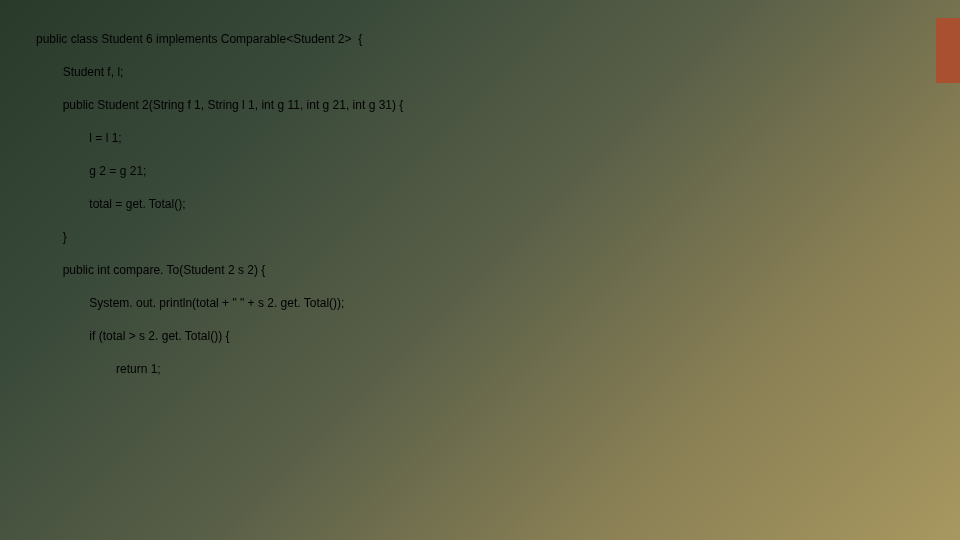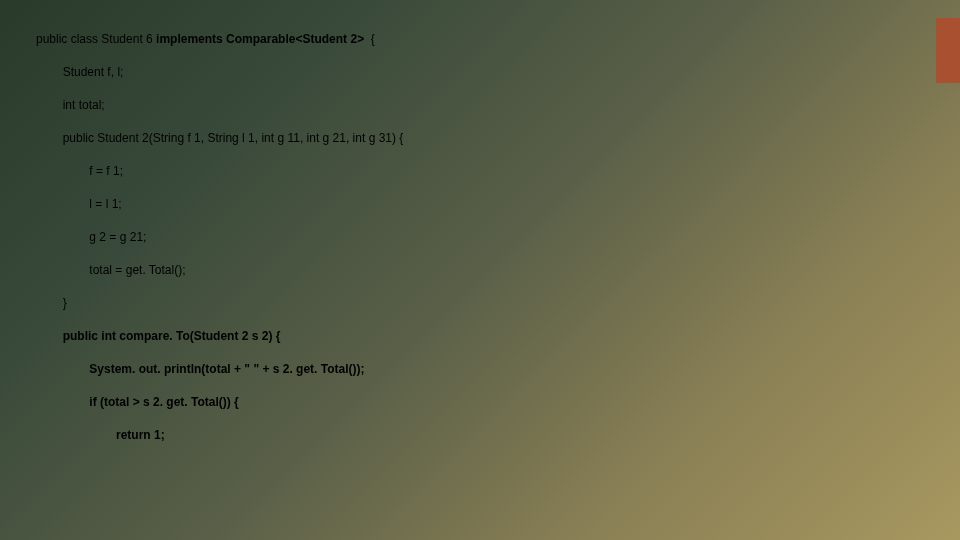--- a/index.html
+++ b/index.html
@@ -22,33 +22,31 @@
   .code-block {
     position: absolute;
     top: 14px;
     left: 36px;
     font-size: 12px;
     line-height: 16.5px;
     color: #000;
     white-space: pre;
     font-family: Arial, sans-serif;
   }
-  .bold { font-weight: bold; }
+  .bold { font-weight: normal; }
 </style>
 </head>
 <body>
 
 <div class="accent-bar"></div>
 
 <div class="code-block">
 <div><span>public class Student 6 </span><span class="bold">implements Comparable&lt;Student 2&gt; </span><span> {</span></div>
 <div>        <span>Student f, l;</span></div>
-<div>        <span>int total;</span></div>
 <div>        <span>public Student 2(String f 1, String l 1, int g 11, int g 21, int g 31) {</span></div>
-<div>                <span>f = f 1;</span></div>
 <div>                <span>l = l 1;</span></div>
 <div>                <span>g 2 = g 21;</span></div>
 <div>                <span>total = get. Total();</span></div>
 <div>        <span>}</span></div>
 <div>        <span class="bold">public int compare. To(Student 2 s 2) {</span></div>
 <div>                <span class="bold">System. out. println(total + " " + s 2. get. Total());</span></div>
 <div>                <span class="bold">if (total &gt; s 2. get. Total()) {</span></div>
 <div>                        <span class="bold">return 1;</span></div>
 
 

